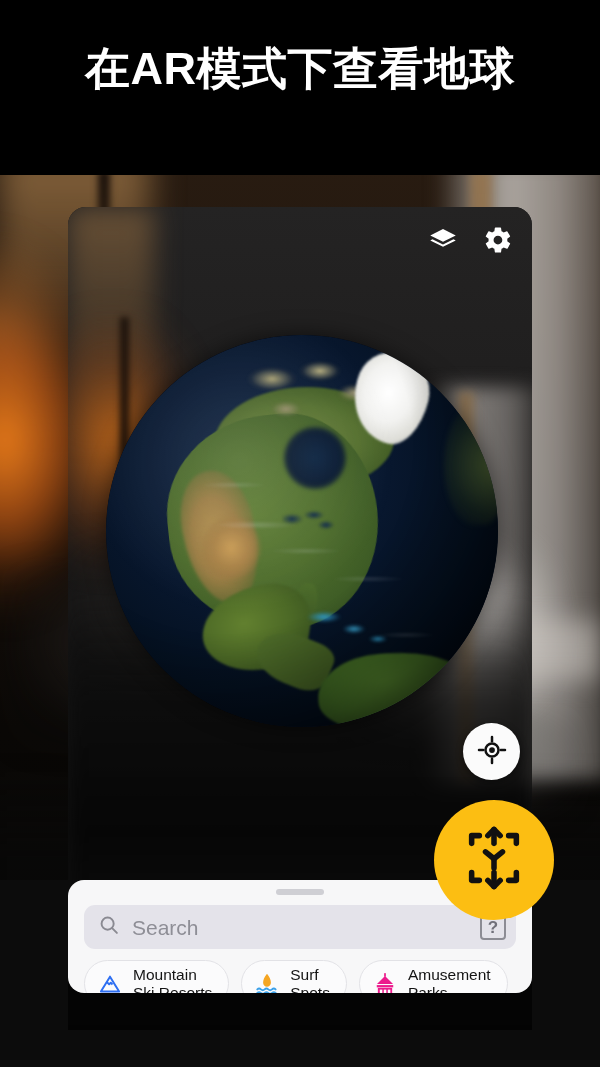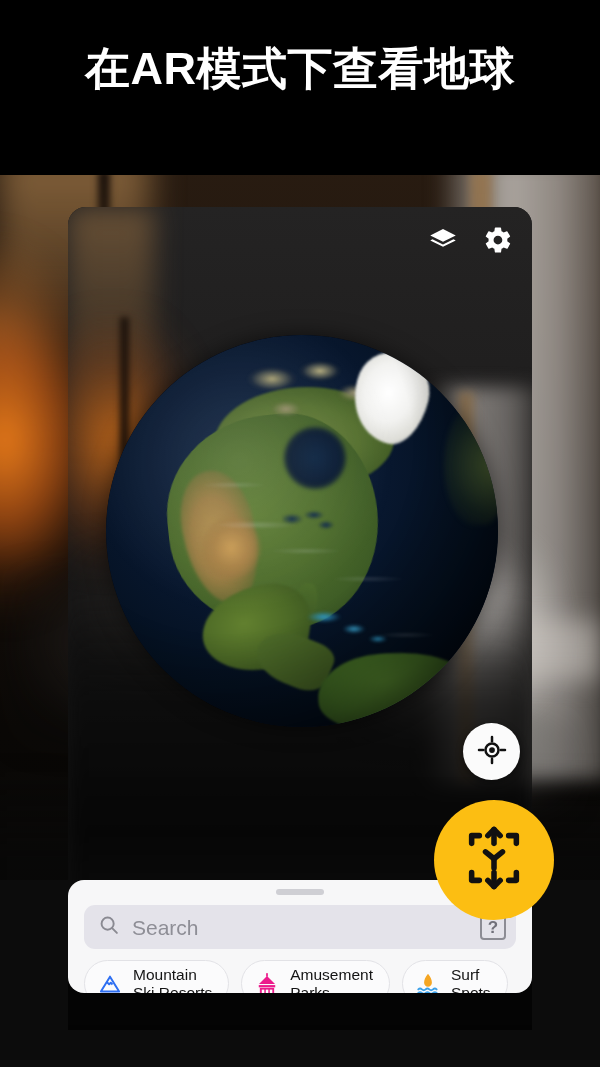--- a/index.html
+++ b/index.html
@@ -706,46 +706,46 @@
             <path d="M12 5.2 20.4 19H3.6L12 5.2z"></path>
             <path d="M9.2 10.2l2 2.1 1.5-1.5 1.6 1.7"></path>
           </svg>
         </span>
         <span class="chip-label">Mountain
 Ski Resorts</span>
       </div>
 
       <div class="chip">
         <span class="chip-icon">
+          <svg width="26" height="26" viewBox="0 0 24 24">
+            <path d="M12 2.6c2.6 3 3.6 6 3.6 8.3 0 2.2-1.6 3.6-3.6 3.6s-3.6-1.4-3.6-3.6c0-2.3 1-5.3 3.6-8.3z" fill="#F5A623"></path>
+            <g stroke="#3AA0E8" stroke-width="1.7" fill="none" stroke-linecap="round">
+              <path d="M3 17c1.2-1.1 2.2-1.1 3.4 0s2.2 1.1 3.4 0 2.2-1.1 3.4 0 2.2 1.1 3.4 0 2.2-1.1 3.4 0"></path>
+              <path d="M3 20.3c1.2-1.1 2.2-1.1 3.4 0s2.2 1.1 3.4 0 2.2-1.1 3.4 0 2.2 1.1 3.4 0 2.2-1.1 3.4 0"></path>
+            </g>
+          </svg>
+        </span>
+        <span class="chip-label">Surf
+Spots</span>
+      </div>
+
+      <div class="chip">
+        <span class="chip-icon">
           <svg width="26" height="26" viewBox="0 0 24 24" fill="#EC1B8C">
             <rect x="11.2" y="2" width="1.6" height="3.2"></rect>
             <path d="M12 4.6 19.4 12H4.6L12 4.6z"></path>
             <rect x="4.4" y="13" width="15.2" height="2.1"></rect>
             <rect x="5.4" y="15.6" width="13.2" height="5.4"></rect>
             <rect x="7.2" y="17.2" width="2.3" height="3.8" fill="#ffffff"></rect>
             <rect x="10.9" y="17.2" width="2.3" height="3.8" fill="#ffffff"></rect>
             <rect x="14.6" y="17.2" width="2.3" height="3.8" fill="#ffffff"></rect>
           </svg>
         </span>
         <span class="chip-label">Amusement
 Parks</span>
-      </div>
-
-      <div class="chip">
-        <span class="chip-icon">
-          <svg width="26" height="26" viewBox="0 0 24 24">
-            <path d="M12 2.6c2.6 3 3.6 6 3.6 8.3 0 2.2-1.6 3.6-3.6 3.6s-3.6-1.4-3.6-3.6c0-2.3 1-5.3 3.6-8.3z" fill="#F5A623"></path>
-            <g stroke="#3AA0E8" stroke-width="1.7" fill="none" stroke-linecap="round">
-              <path d="M3 17c1.2-1.1 2.2-1.1 3.4 0s2.2 1.1 3.4 0 2.2-1.1 3.4 0 2.2 1.1 3.4 0 2.2-1.1 3.4 0"></path>
-              <path d="M3 20.3c1.2-1.1 2.2-1.1 3.4 0s2.2 1.1 3.4 0 2.2-1.1 3.4 0 2.2 1.1 3.4 0 2.2-1.1 3.4 0"></path>
-            </g>
-          </svg>
-        </span>
-        <span class="chip-label">Surf
-Spots</span>
       </div>
 
     </div>
   </div>
 
   <div id="ar-btn">
     <span>
       <svg width="74" height="74" viewBox="0 0 48 48" fill="none" stroke="#111111" stroke-width="3.6" stroke-linecap="round" stroke-linejoin="round">
         <path d="M24 5.5v9"></path>
         <path d="M20 9.5 24 5.5 28 9.5"></path>

